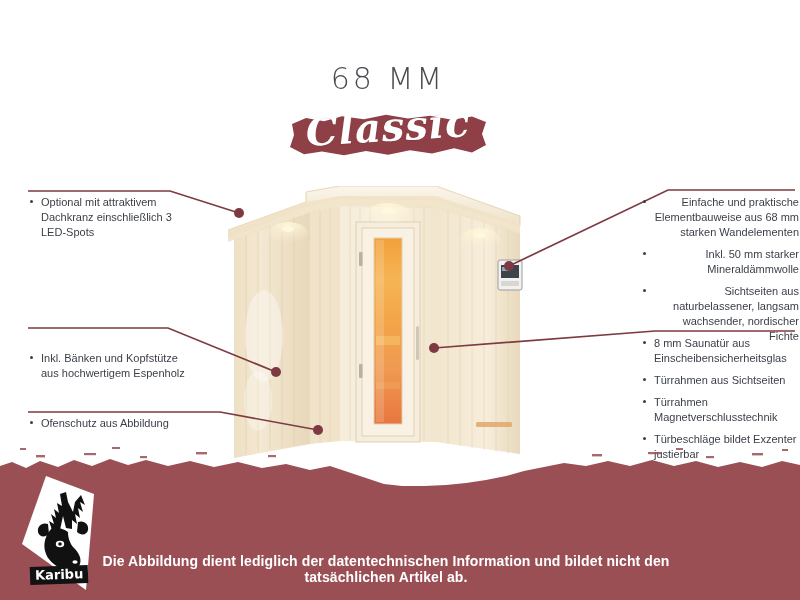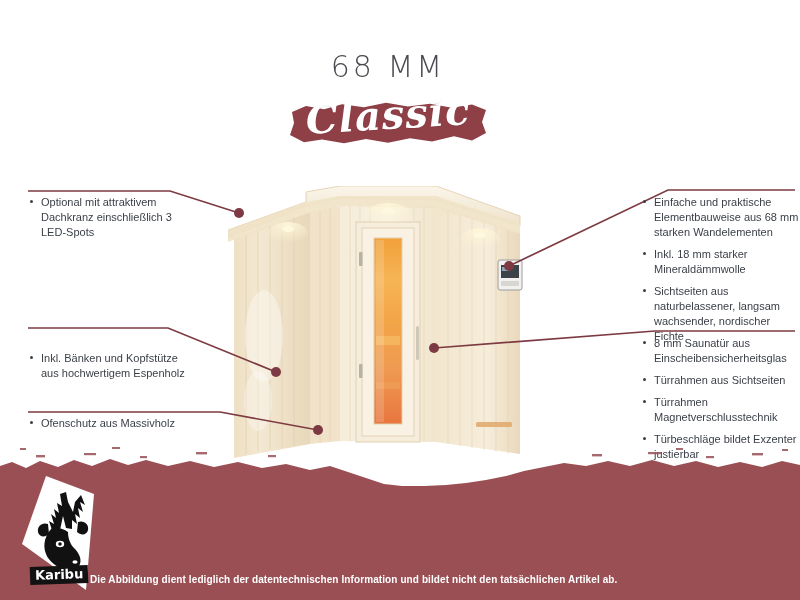--- a/index.html
+++ b/index.html
@@ -16,21 +16,21 @@
     width: 800px;
     height: 600px;
     overflow: hidden;
     background: #ffffff;
   }
 
   
   #header-area {
     position: absolute;
     left: 0;
-    top: 52px;
+    top: 64px;
     width: 776px;
     text-align: center;
   }
   #title-mm {
     font-size: 30px;
     letter-spacing: 3px;
     color: #4a4a50;
     font-weight: 300;
     line-height: 1;
     font-family: "DejaVu Sans", sans-serif;
@@ -95,21 +95,21 @@
     left: 2px;
     top: 5px;
     width: 3px;
     height: 3px;
     border-radius: 50%;
     background: #3a3f47;
   }
   #callout-left-1 { left: 28px; top: 195px; width: 160px; }
   #callout-left-2 { left: 28px; top: 351px; width: 160px; }
   #callout-left-3 { left: 28px; top: 416px; width: 170px; }
-  #callout-right-1 { left: 641px; top: 195px; width: 158px; }
+  #callout-right-1 { left: 641px; top: 195px; width: 158px; text-align: right; }
   #callout-right-2 { left: 641px; top: 336px; width: 158px; }
 
   
   #leaders {
     position: absolute;
     left: 0;
     top: 0;
     width: 800px;
     height: 600px;
     pointer-events: none;
@@ -130,23 +130,24 @@
     left: 0;
     bottom: 0;
     width: 800px;
     height: 160px;
   }
   #disclaimer {
     position: absolute;
     left: 0;
     bottom: 15px;
     width: 682px;
+    text-align: center;
     padding-left: 90px;
     box-sizing: border-box;
-    font-size: 10px;
+    font-size: 14px;
     font-weight: bold;
     color: #ffffff;
     letter-spacing: 0.1px;
   }
 
   
   #logo {
     position: absolute;
     left: 16px;
     bottom: 8px;
@@ -322,28 +323,28 @@
       <li>Optional mit attraktivem Dachkranz einschließlich 3 LED-Spots</li>
     </ul>
   </div>
   <div class="callout" id="callout-left-2">
     <ul>
       <li>Inkl. Bänken und Kopfstütze aus hochwertigem Espenholz</li>
     </ul>
   </div>
   <div class="callout" id="callout-left-3">
     <ul>
-      <li>Ofenschutz aus Massivholz</li>
+      <li>Ofenschutz aus Abbildung</li>
     </ul>
   </div>
 
   <div class="callout" id="callout-right-1">
     <ul>
       <li>Einfache und praktische Elementbauweise aus 68 mm starken Wandelementen</li>
-      <li>Inkl. 18 mm starker Mineraldämmwolle</li>
+      <li>Inkl. 50 mm starker Mineraldämmwolle</li>
       <li>Sichtseiten aus naturbelassener, langsam wachsender, nordischer Fichte</li>
     </ul>
   </div>
   <div class="callout" id="callout-right-2">
     <ul>
       <li>8 mm Saunatür aus Einscheibensicherheitsglas</li>
       <li>Türrahmen aus Sichtseiten</li>
       <li>Türrahmen Magnetverschlusstechnik</li>
       <li>Türbeschläge bildet Exzenter justierbar</li>
     </ul>

